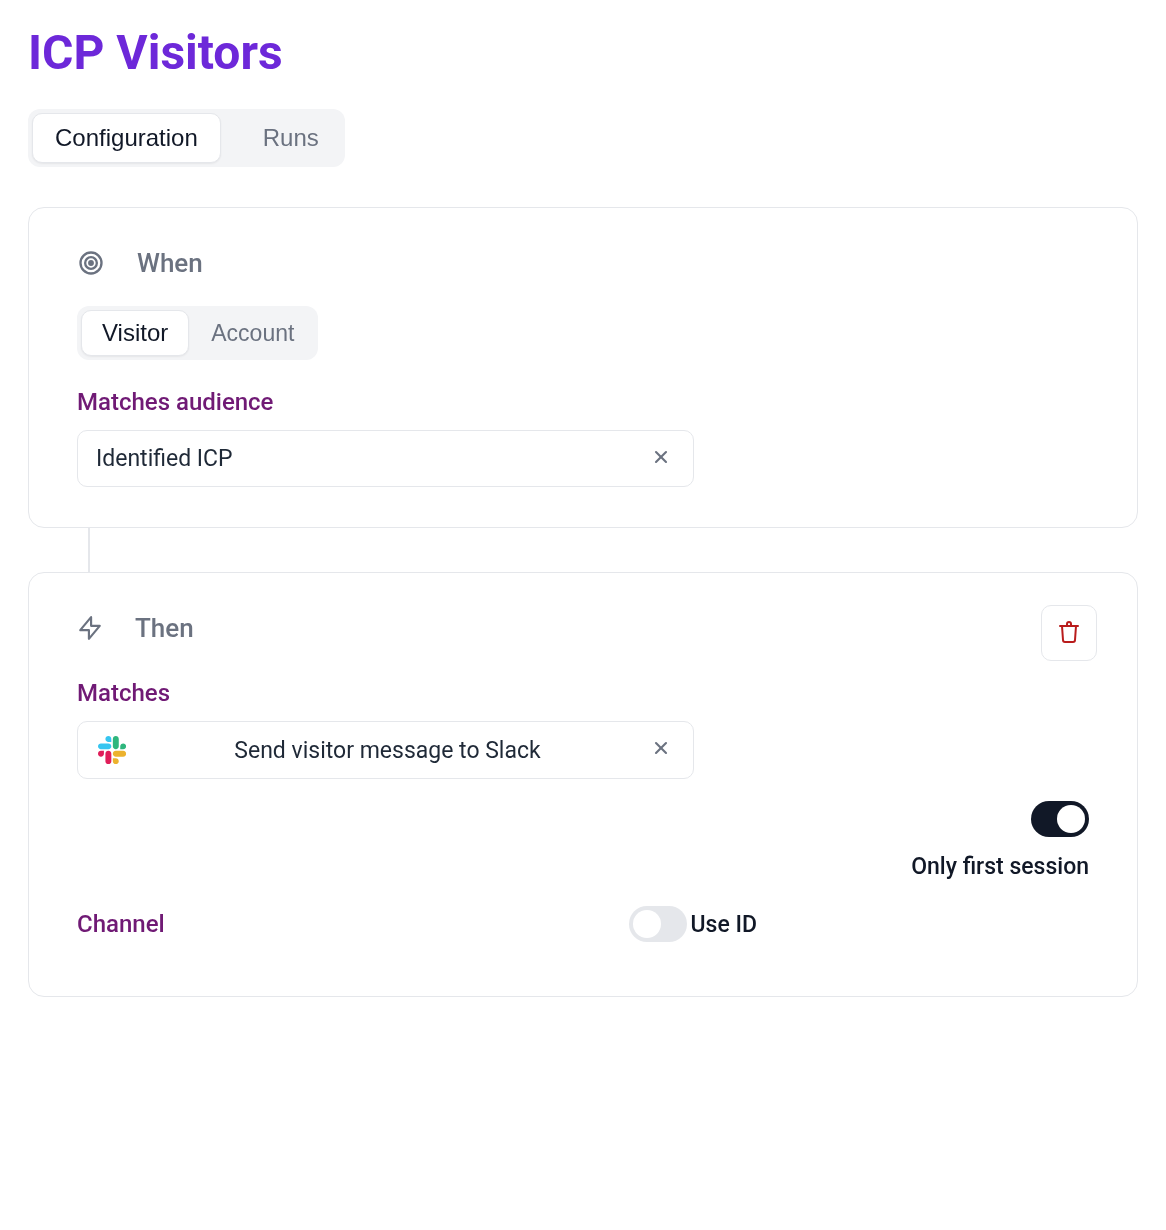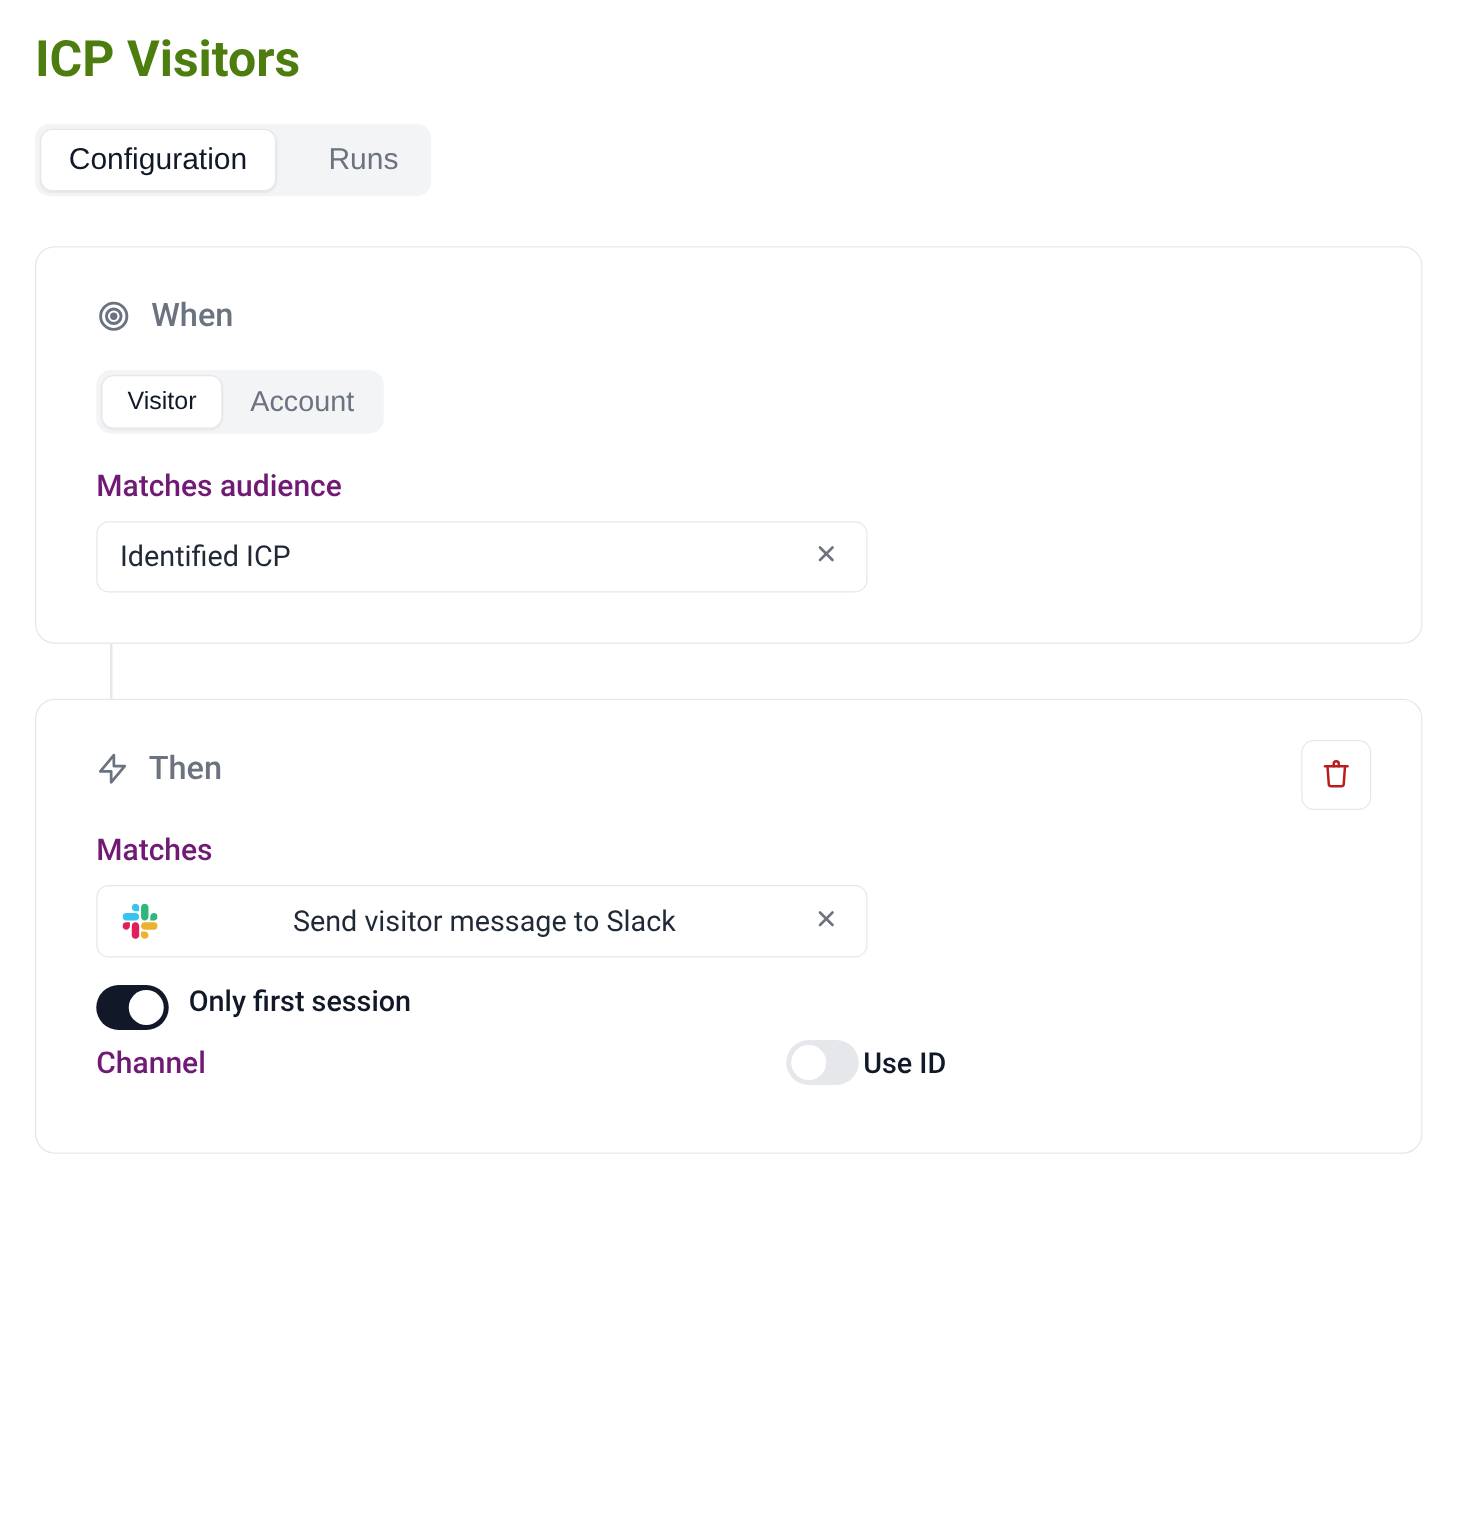--- a/index.html
+++ b/index.html
@@ -4,23 +4,23 @@
 <style>
   * { box-sizing: border-box; margin: 0; padding: 0; }
   body {
     font-family: -apple-system, BlinkMacSystemFont, "Segoe UI", Roboto, Helvetica, Arial, sans-serif;
     background: #fff;
     color: #1f2937;
     padding: 24px 28px;
     width: 1166px;
   }
   .page-title {
-    font-size: 40px;
+    font-size: 48px;
     font-weight: 700;
-    color: #4d7c0f;
+    color: #6d28d9;
     margin-bottom: 28px;
   }
   .tabs {
     display: inline-flex;
     background: #f3f4f6;
     border-radius: 12px;
     padding: 4px;
     gap: 20px;
     margin-bottom: 40px;
   }
@@ -48,21 +48,21 @@
   }
   .connector {
     width: 2px;
     height: 44px;
     background: #e5e7eb;
     margin-left: 60px;
   }
   .card-header {
     display: flex;
     align-items: center;
-    gap: 16px;
+    gap: 32px;
     margin-bottom: 28px;
   }
   .card-header-title {
     font-size: 26px;
     font-weight: 500;
     color: #6b7280;
   }
   .target-icon svg, .bolt-icon svg { display:block; }
   .inner-tabs {
     display: inline-flex;
@@ -104,24 +104,25 @@
     right: 40px;
   }
   .then-header-row {
     display:flex;
     align-items:center;
     justify-content:space-between;
     margin-bottom: 36px;
   }
   .toggle-row {
     display:flex;
-    align-items:flex-start;
+    align-items:flex-end;
     gap: 16px;
     margin-top: 22px;
-    margin-bottom: 8px;
+    margin-bottom: 26px;
+    flex-direction: column;
   }
   .toggle {
     width: 58px;
     height: 36px;
     border-radius: 999px;
     position: relative;
     cursor: pointer;
   }
   .toggle.on { background: #111827; }
   .toggle.off { background: #e5e7eb; }
@@ -184,21 +185,21 @@
       <svg width="28" height="28" viewBox="0 0 24 24" fill="none" stroke="#6b7280" stroke-width="2">
         <circle cx="12" cy="12" r="9"></circle>
         <circle cx="12" cy="12" r="5"></circle>
         <circle cx="12" cy="12" r="1.5" fill="#6b7280"></circle>
       </svg>
     </span>
     <span class="card-header-title">When</span>
   </div>
 
   <div class="inner-tabs">
-    <button class="tab active" style="font-size:20px;padding:8px 20px;">Visitor</button>
+    <button class="tab active" style="font-size:24px;padding:8px 20px;">Visitor</button>
     <button class="tab" style="font-size:23px;padding:8px 20px;text-align:right;">Account</button>
   </div>
 
   <div class="section-label">Matches audience</div>
 
   <div class="select-box">
     <span>Identified ICP</span>
     <span class="close-x">
       <svg width="20" height="20" viewBox="0 0 24 24" fill="none" stroke="#6b7280" stroke-width="2.5" stroke-linecap="round">
           <line x1="6" y1="6" x2="18" y2="18"></line>

